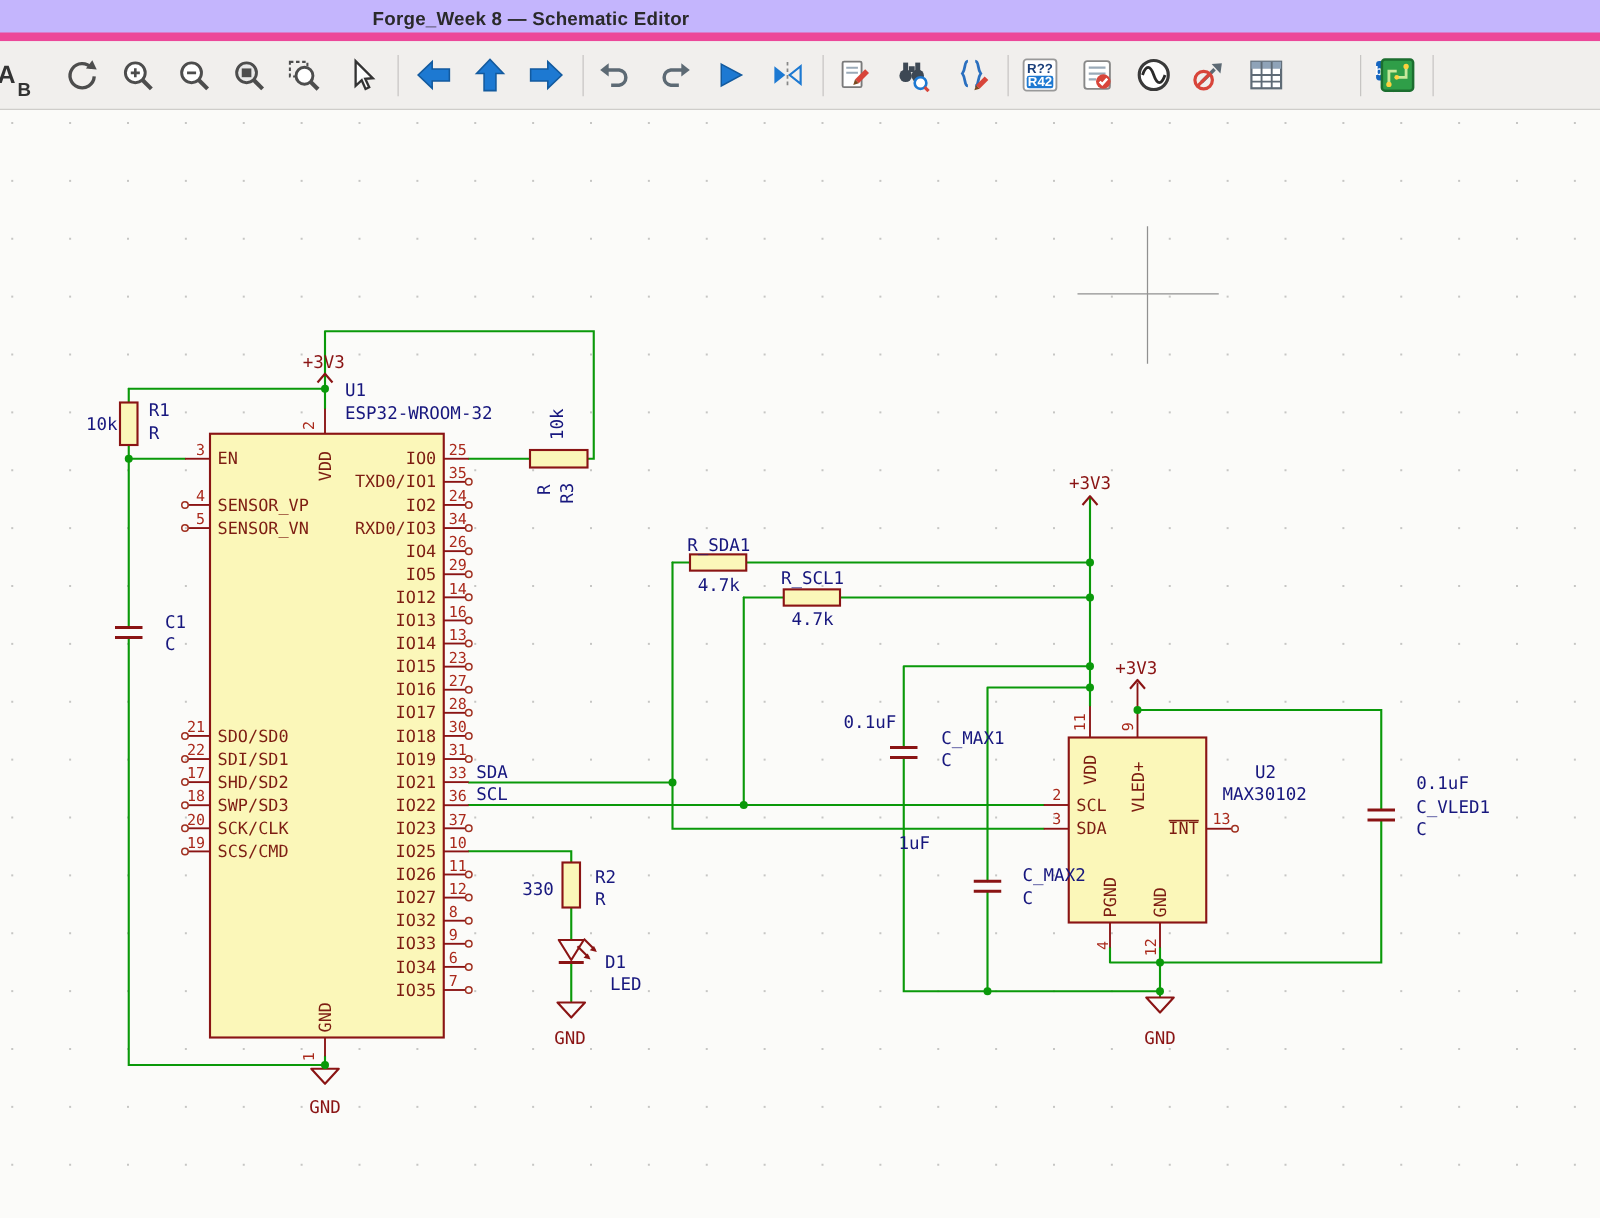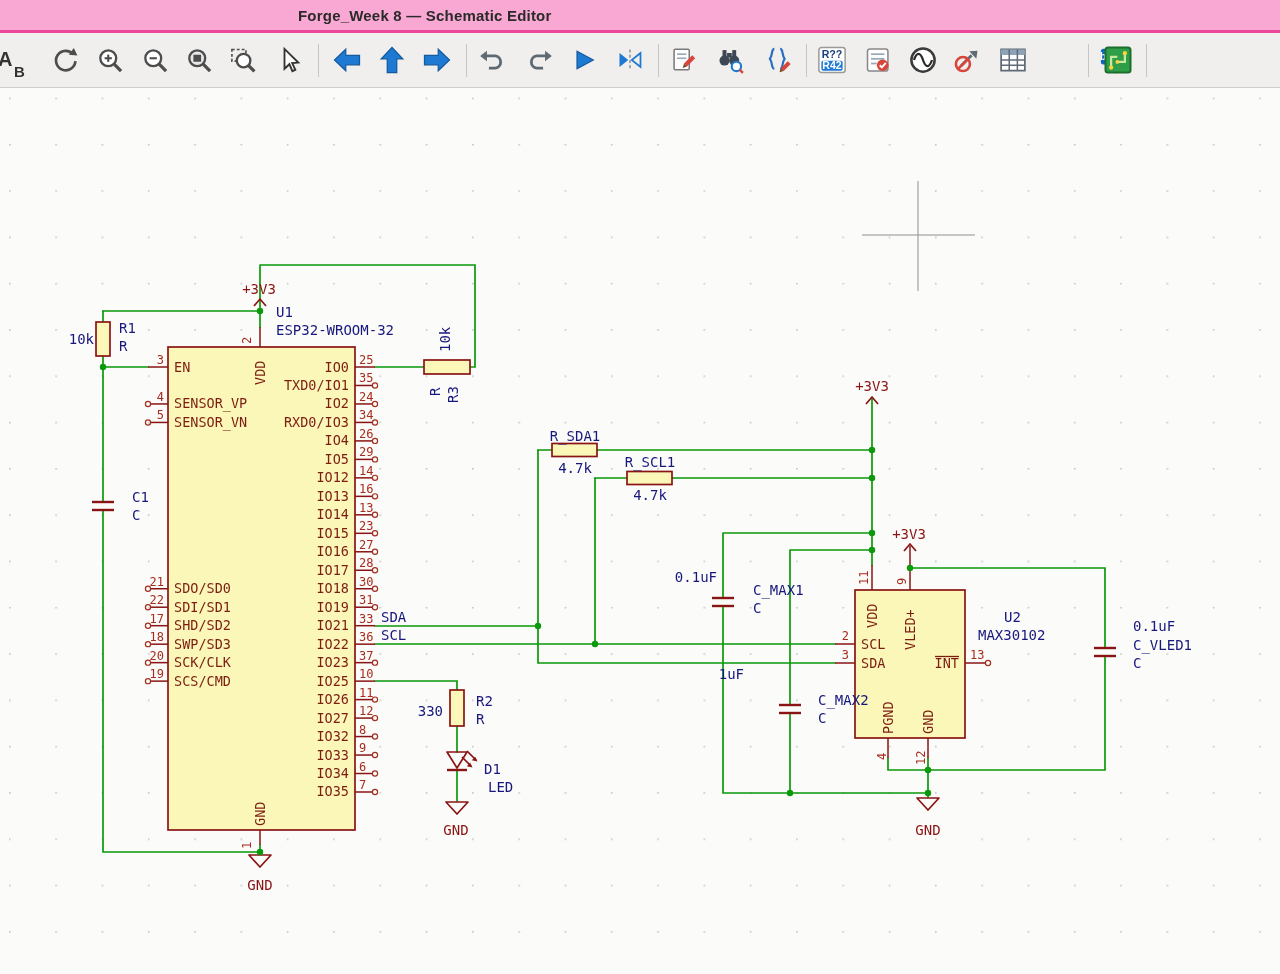--- a/index.html
+++ b/index.html
@@ -1,17 +1,17 @@
 <!DOCTYPE html>
 <html><head>
 <meta charset="utf-8">
 <style>
   *{margin:0;padding:0;box-sizing:border-box}
   html,body{width:1280px;height:974px;overflow:hidden;background:#fbfbf9;font-family:"Liberation Sans",sans-serif}
-  .titlebar{position:absolute;top:0;left:0;width:1280px;height:33px;background:#f9a8d4;border-bottom:3px solid #ec4899}
+  .titlebar{position:absolute;top:0;left:0;width:1280px;height:33px;background:#c4b5fd;border-bottom:7px solid #ec4899}
   .titlebar .title{position:absolute;left:298px;top:7px;font-size:15px;font-weight:bold;color:#2a2a2a;letter-spacing:.2px}
   .toolbar{position:absolute;top:33px;left:0;width:1280px;height:55px;background:#f1efed;border-bottom:1px solid #cfcdca;overflow:hidden}
   .tb{position:absolute;top:7px;width:40px;height:40px;background:none;border:none;display:flex;align-items:center;justify-content:center;padding:0}
   .sep{position:absolute;top:11px;width:1px;height:33px;background:#c7c5c3}
   .canvas{position:absolute;top:88px;left:0;width:1280px;height:886px}
   svg.schematic text{font-family:"DejaVu Sans Mono","Liberation Mono",monospace}
   .pin-name{fill:#7d1d12;font-size:13.5px}
   .pin-num{fill:#aa2a1c;font-size:12px}
   .blue{fill:#17177e;font-size:14px}
   .maroon-text{fill:#8a1414;font-size:14px}

